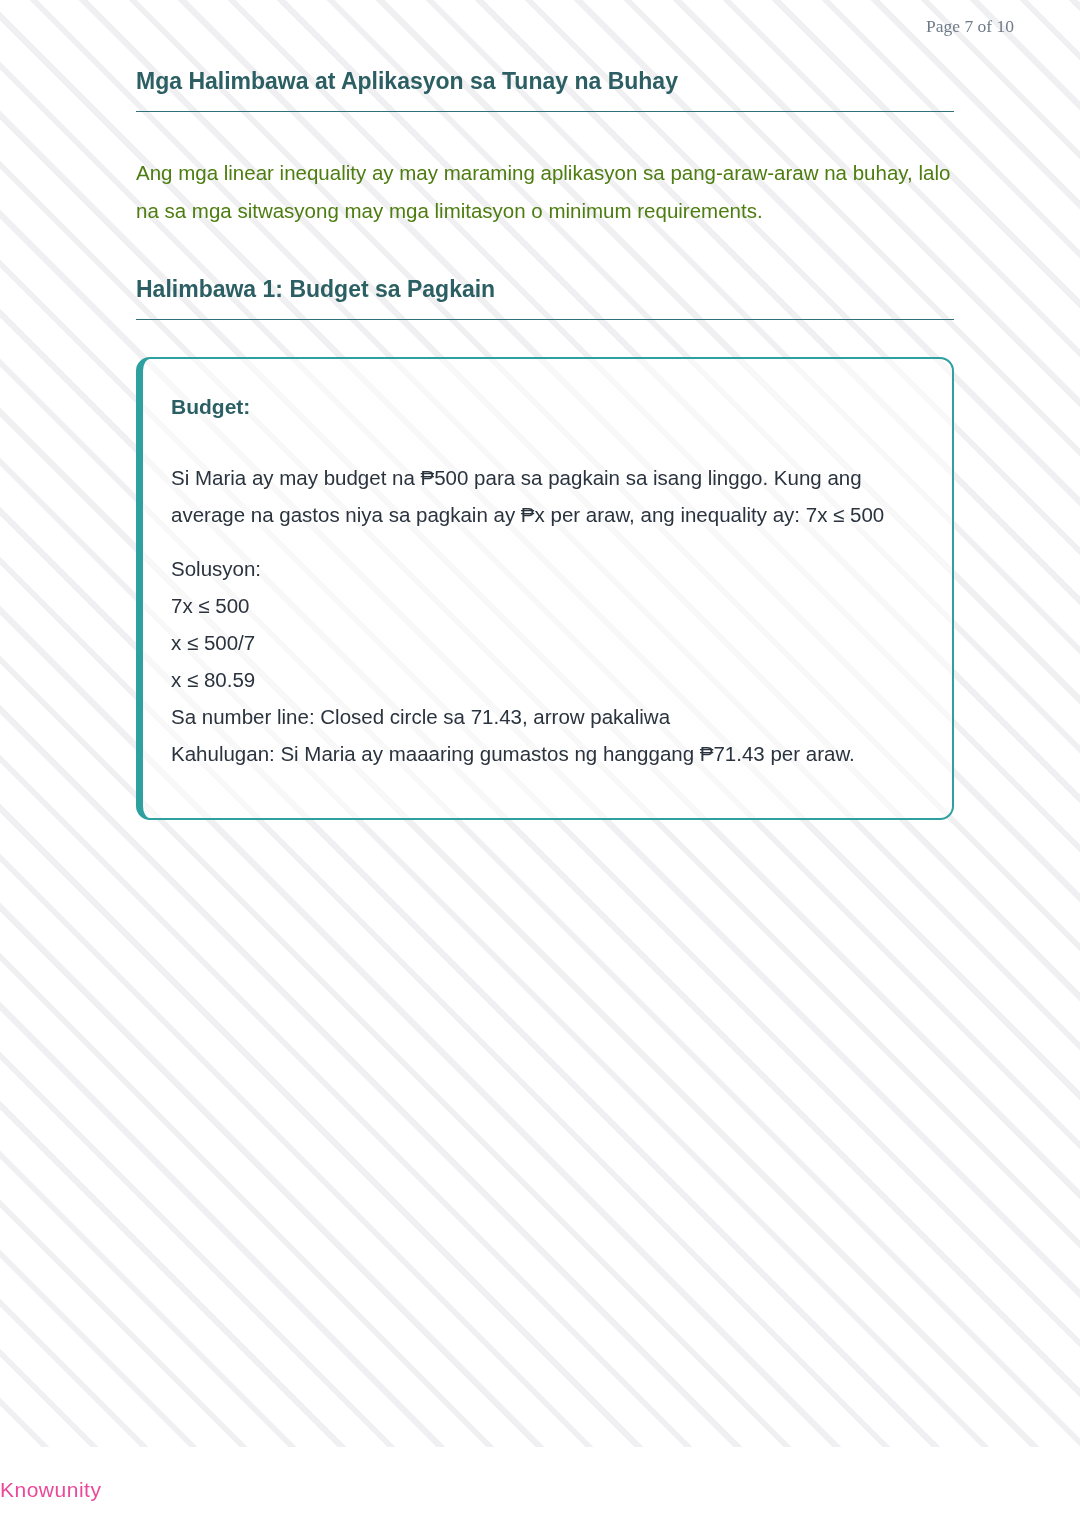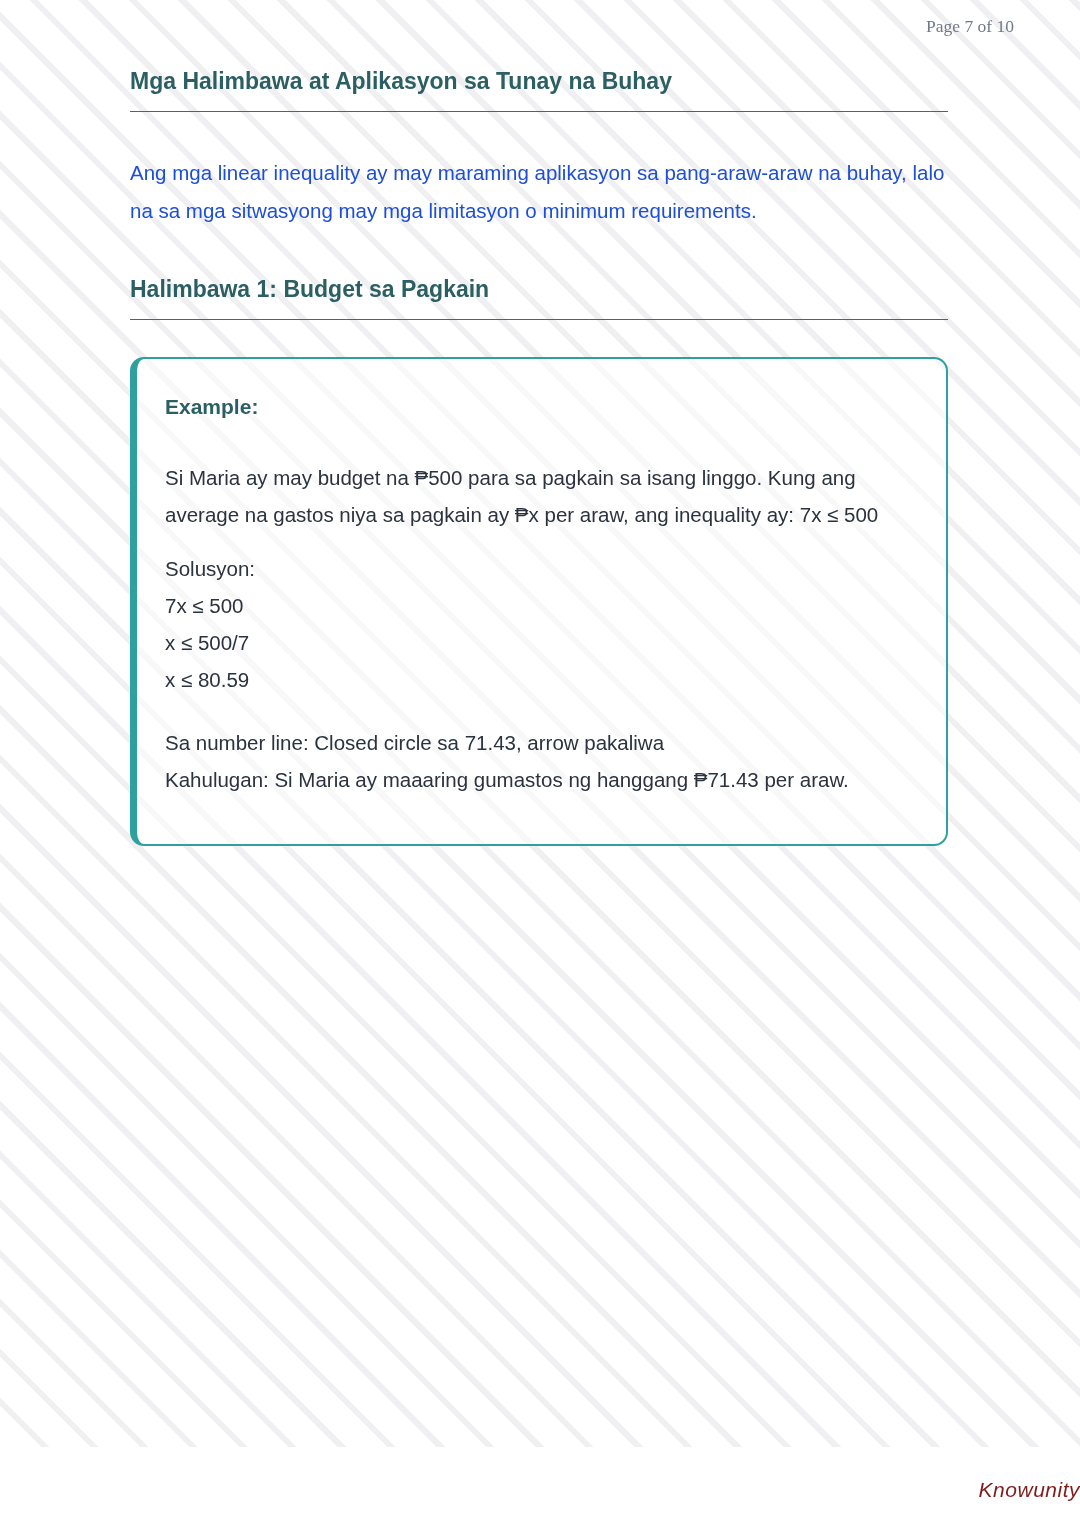--- a/index.html
+++ b/index.html
@@ -7,20 +7,21 @@
   html, body { background: #ffffff; }
 
   .page {
     position: relative;
     width: 1080px;
     height: 1527px;
     background: #ffffff;
     overflow: hidden;
     font-family: "Liberation Sans", "DejaVu Sans", sans-serif;
     color: #2a333e;
+    padding-left: 6px;
   }
 
   
   .stripes {
     position: absolute;
     top: 0; left: 0; right: 0;
     height: 1447px;
     background: repeating-linear-gradient(
       45deg,
       rgba(255,255,255,0) 0px,
@@ -53,21 +54,21 @@
     color: #2b5f63;
     line-height: 30px;
     padding-bottom: 15px;
     border-bottom: 1.5px solid #30707a;
   }
 
   .intro-text {
     margin-top: 42px;
     font-size: 20.5px;
     line-height: 38px;
-    color: #1d4ed8;
+    color: #4d7c0f;
   }
 
   .heading-2 {
     margin-top: 44px;
   }
 
   .example-box {
     margin-top: 37px;
     border: 2px solid #2fa0a0;
     border-left-width: 7px;
@@ -89,35 +90,33 @@
     line-height: 37px;
   }
 
   .solution-block {
     margin-top: 17px;
     font-size: 20.5px;
     line-height: 37px;
   }
 
   .notes-block {
-    margin-top: 26px;
     font-size: 20.5px;
     line-height: 37px;
   }
 
   .footer-brand {
     position: absolute;
     left: 0;
     right: 0;
     top: 1478px;
-    text-align: right;
+    text-align: left;
     font-size: 21px;
     letter-spacing: 0.5px;
-    color: #7f1d1d;
-    font-style: italic;
+    color: #ec4899;
   }
 </style>
 </head>
 <body>
 
 <div class="page">
 
   <div class="stripes"></div>
 
   <div class="page-number">Page 7 of 10</div>
@@ -125,21 +124,21 @@
   <div class="content">
 
     <h1 class="section-heading">Mga Halimbawa at Aplikasyon sa Tunay na Buhay</h1>
 
     <p class="intro-text">Ang mga linear inequality ay may maraming aplikasyon sa pang-araw-araw na buhay, lalo na sa mga sitwasyong may mga limitasyon o minimum requirements.</p>
 
     <h2 class="section-heading heading-2">Halimbawa 1: Budget sa Pagkain</h2>
 
     <div class="example-box">
 
-      <div class="example-label">Example:</div>
+      <div class="example-label">Budget:</div>
 
       <p class="example-problem">Si Maria ay may budget na ₱500 para sa pagkain sa isang linggo. Kung ang average na gastos niya sa pagkain ay ₱x per araw, ang inequality ay: 7x ≤ 500</p>
 
       <div class="solution-block">
         <div>Solusyon:</div>
         <div>7x ≤ 500</div>
         <div>x ≤ 500/7</div>
         <div>x ≤ 80.59</div>
       </div>
 

